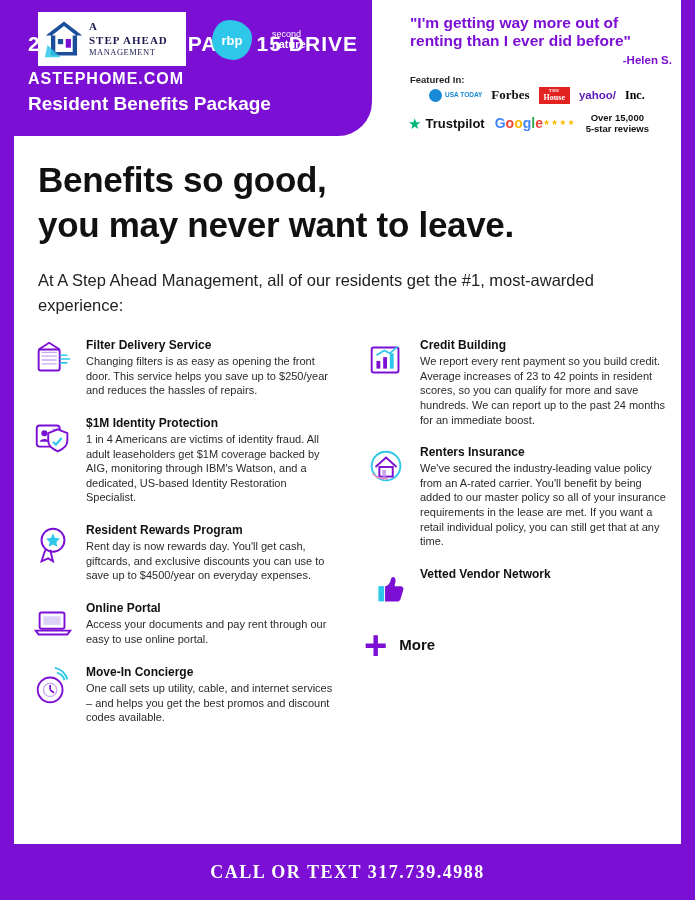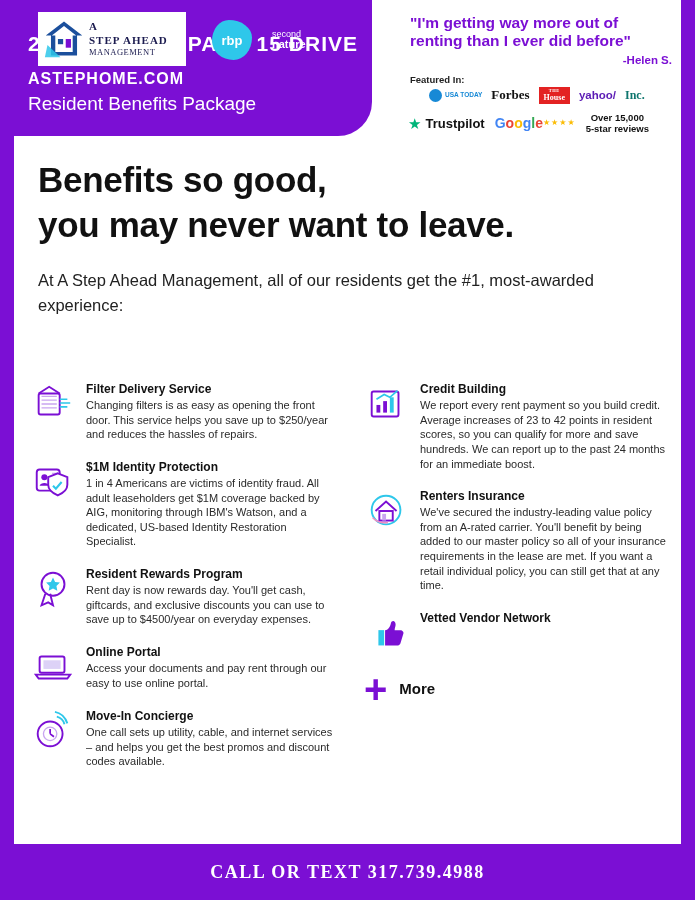--- a/index.html
+++ b/index.html
@@ -49,21 +49,21 @@
     color: #ffffff;
     font-size: 16px;
     letter-spacing: 1px;
     font-weight: bold;
   }
   .rbp-line {
     position: absolute;
     left: 28px; top: 93px;
     color: #ffffff;
     font-size: 19px;
-    font-weight: normal;
+    font-weight: bold;
   }
 
   
   .logo-box {
     position: absolute; left: 38px; top: 12px;
     width: 148px; height: 54px;
     background: #ffffff;
     display: flex; align-items: center; gap: 4px;
     padding: 3px 5px;
   }
@@ -129,21 +129,21 @@
   }
   .usatoday .lbl { font-size: 6.5px; color: #1789d6; line-height: 1.0; font-weight: bold; }
   .forbes { font-family: "Liberation Serif", serif; font-size: 13px; font-weight: bold; color: #111; }
   .house-pill {
     background: #e32222; color: #fff; font-size: 8px; padding: 2px 5px;
     font-family: "Liberation Serif", serif; font-weight: bold;
     display: flex; flex-direction: column; align-items: center; line-height: 1;
   }
   .house-pill .tiny { font-size: 4.5px; letter-spacing: .5px; }
   .yahoo { font-size: 11.5px; font-weight: bold; color: #5b1bb5; }
-  .inc { font-family: "Liberation Serif", serif; font-size: 12px; font-weight: bold; color: #0f766e; }
+  .inc { font-family: "Liberation Serif", serif; font-size: 12px; font-weight: bold; color: #000000; }
   .trustpilot { display: flex; align-items: center; gap: 4px; }
   .tp-star { color: #00b67a; font-size: 15px; line-height: 1; }
   .tp-name { font-size: 13px; font-weight: bold; color: #111; }
   .google { display: flex; flex-direction: row; align-items: center; }
   .g-word { font-size: 14px; font-weight: bold; letter-spacing: 0px; }
   .g-word span:nth-child(1){color:#4285F4}
   .g-word span:nth-child(2){color:#EA4335}
   .g-word span:nth-child(3){color:#FBBC05}
   .g-word span:nth-child(4){color:#4285F4}
   .g-word span:nth-child(5){color:#34A853}
@@ -163,21 +163,21 @@
   .subhead {
     position: absolute; left: 38px; top: 268px; width: 600px;
     font-size: 16.5px; color: #222; line-height: 1.5;
   }
 
   
   .cols {
     position: absolute; left: 30px; top: 338px; width: 640px;
     display: flex; gap: 28px;
   }
-  .col { width: 306px; margin-top: 44px; }
+  .col { width: 306px; }
   .benefit {
     display: flex; gap: 10px; margin-bottom: 18px;
   }
   .benefit .ico {
     flex: 0 0 auto; width: 46px; height: 46px;
     display: flex; align-items: flex-start; justify-content: center;
   }
   .benefit .body { flex: 1 1 auto; }
   .benefit h4 {
     margin: 0 0 2px 0; font-size: 12px; color: #111; font-weight: bold;

